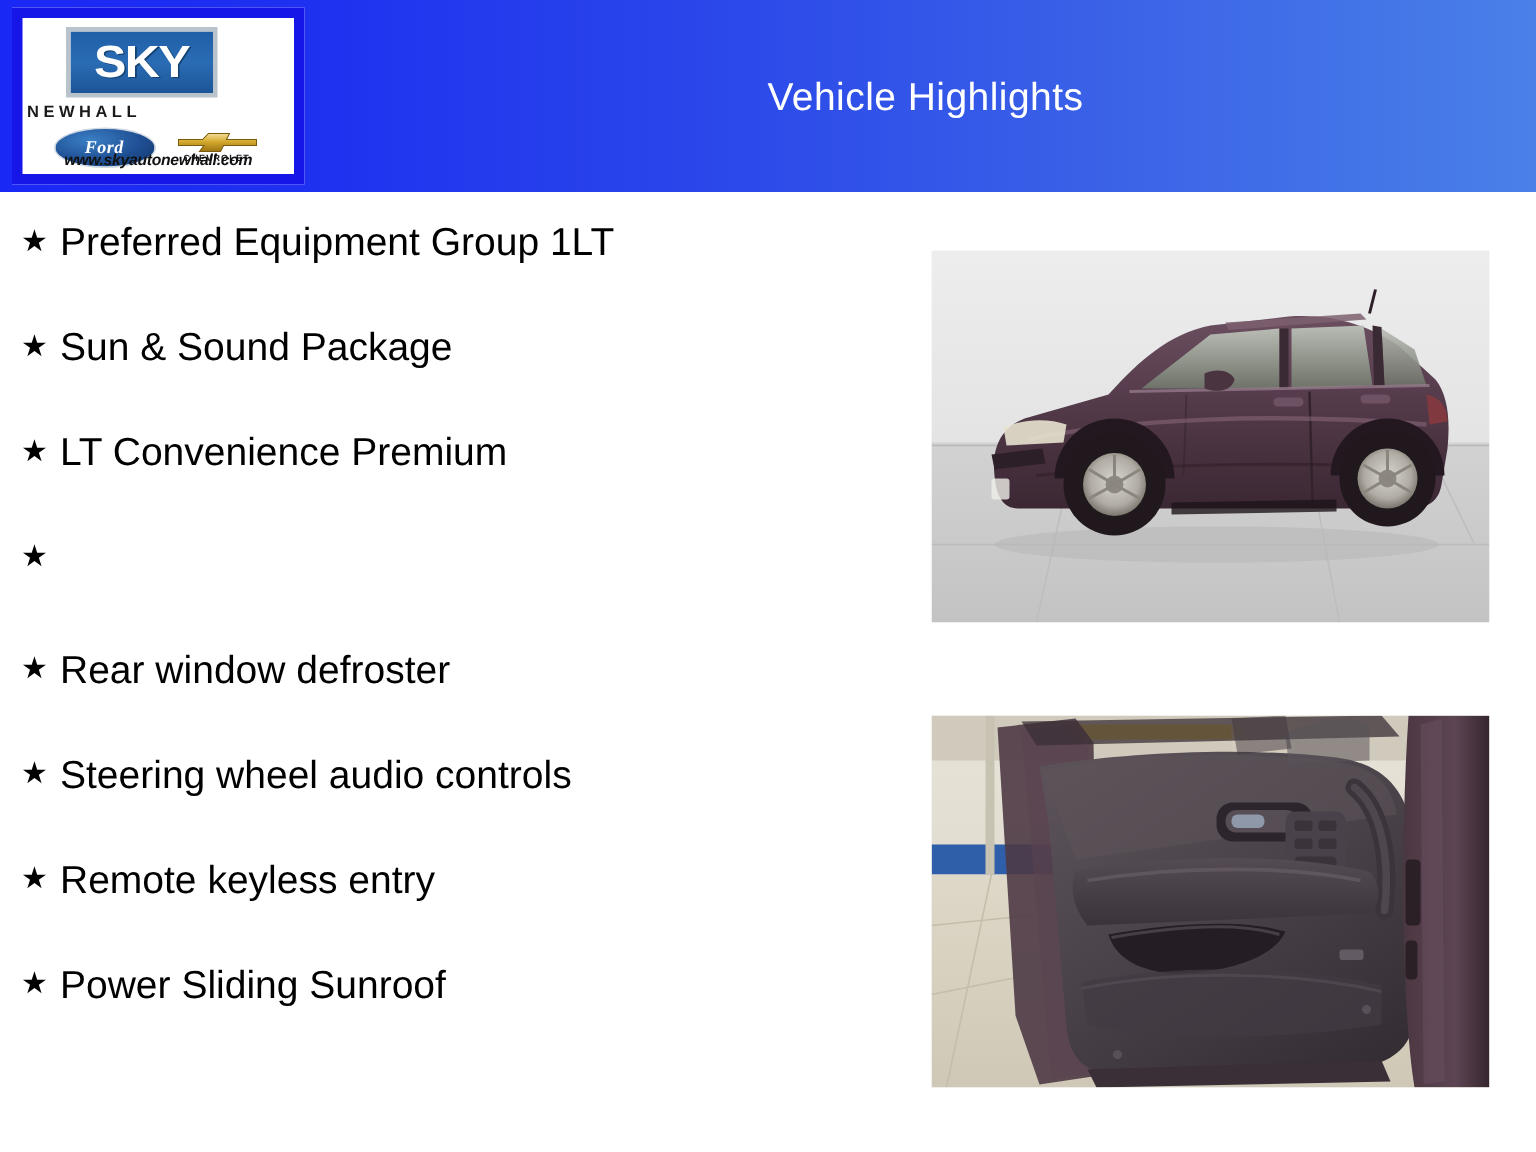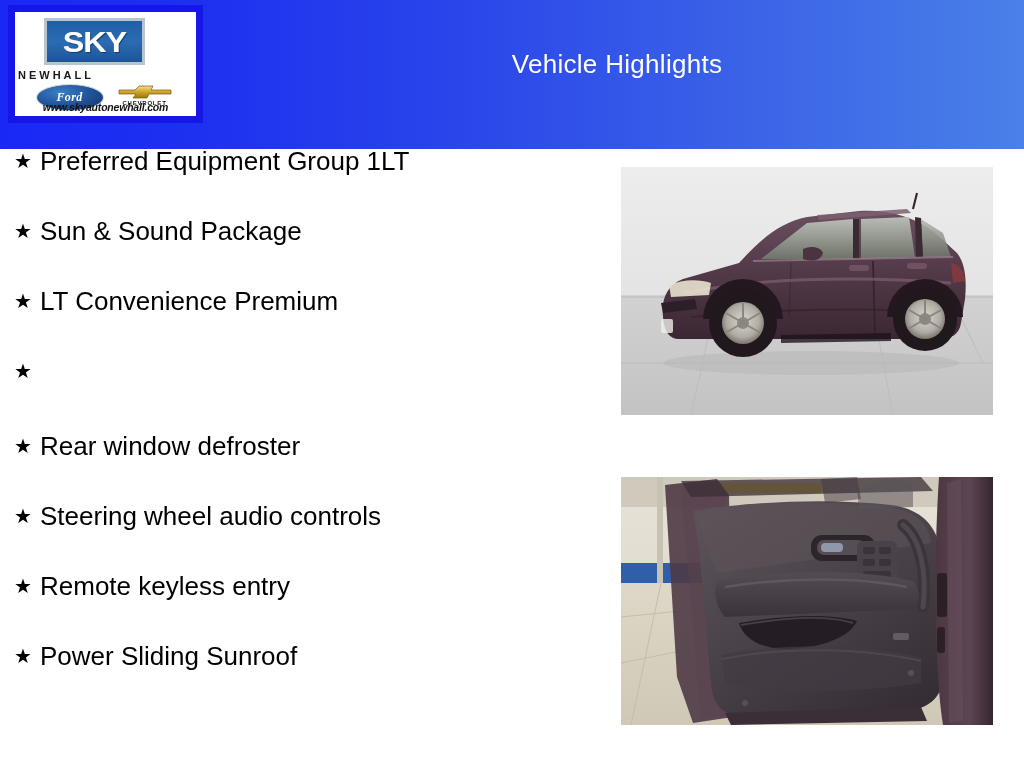--- a/index.html
+++ b/index.html
@@ -13,21 +13,21 @@
     font-family: "Liberation Sans", sans-serif;
     overflow: hidden;
     position: relative;
   }
 
   
   .header {
     position: absolute;
     left: 0; top: 0;
     width: 1024px;
-    height: 149px;
+    height: 128px;
     background: linear-gradient(to right, #1a28f5 0%, #1e31f0 20%, #2a46ea 45%, #3a62e7 72%, #4a80e8 100%);
   }
   .header-title {
     position: absolute;
     left: 210px;
     top: 0;
     width: 814px;
     height: 128px;
     display: flex;
     align-items: center;
@@ -83,20 +83,21 @@
     font-size: 11px;
     font-weight: bold;
     letter-spacing: 3px;
   }
   .brand-row {
     position: absolute;
     left: 0; top: 70px;
     width: 100%;
     height: 28px;
     display: flex;
+    align-items: center;
     justify-content: center;
     gap: 10px;
   }
   .ford-oval {
     width: 66px;
     height: 25px;
     border-radius: 50%;
     background: radial-gradient(ellipse at 35% 30%, #3a7fc4 0%, #1f4f94 55%, #123566 100%);
     border: 1px solid #cfd8e2;
     display: flex;

